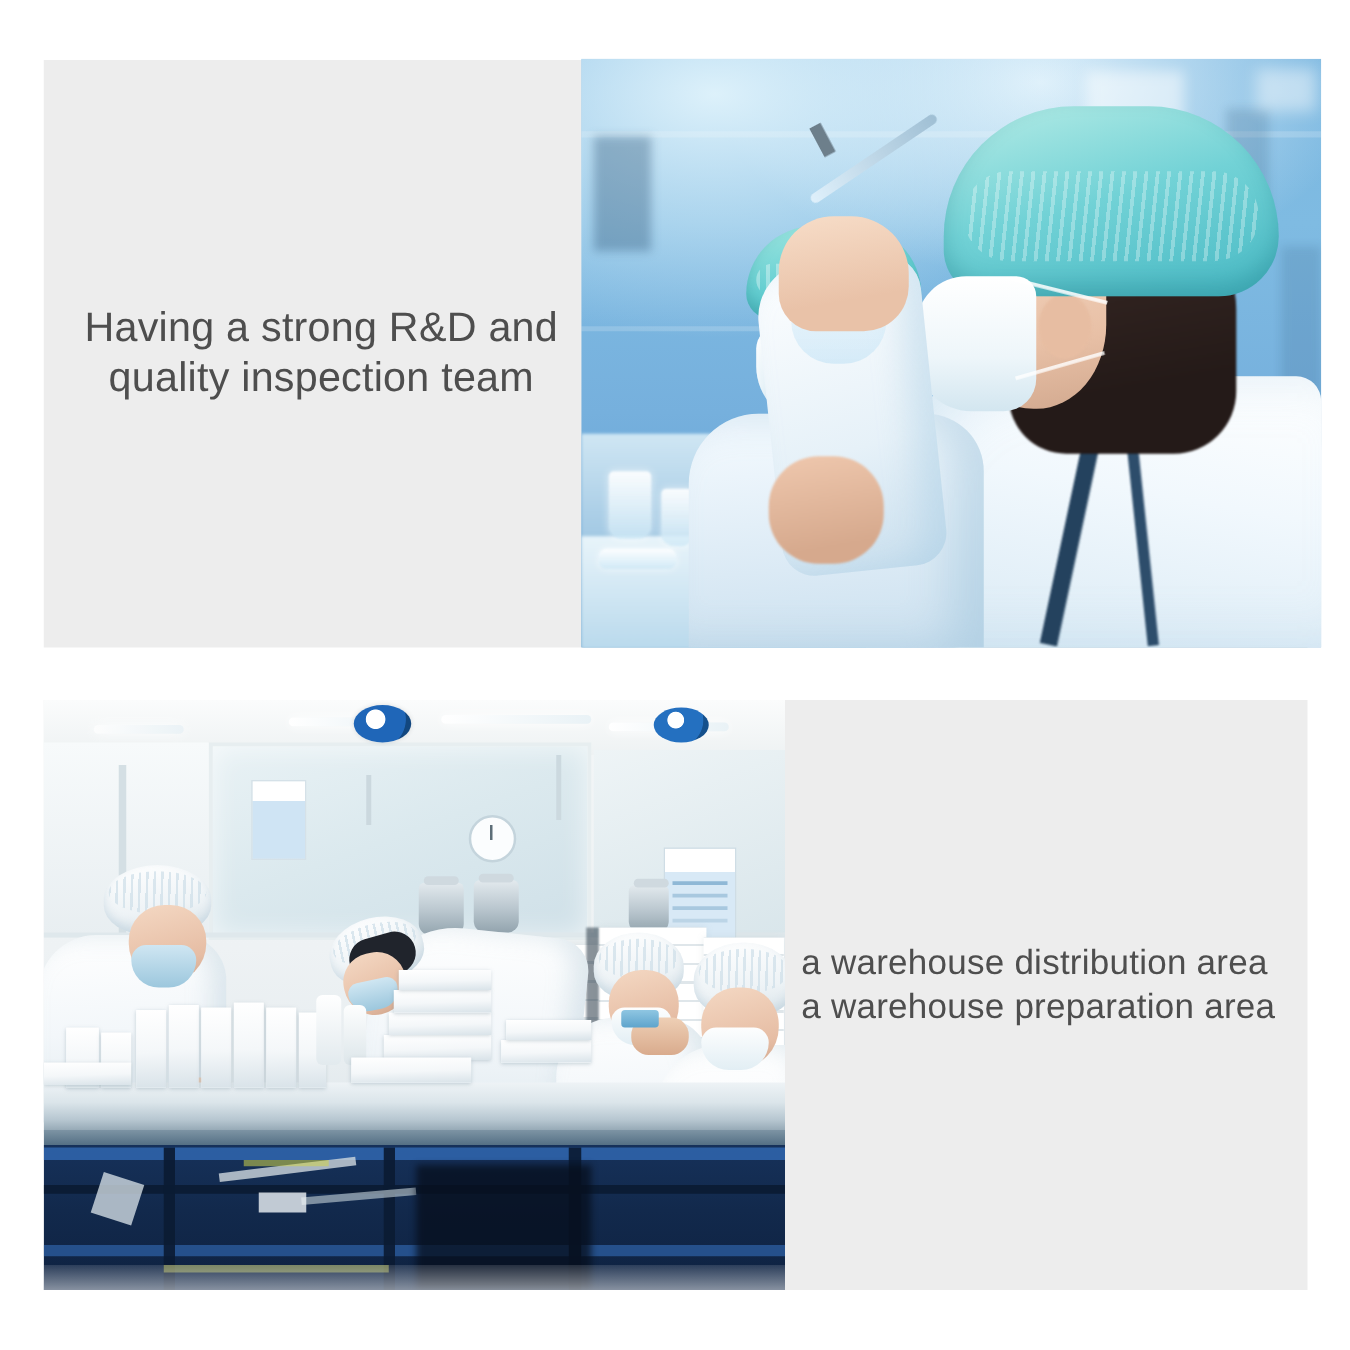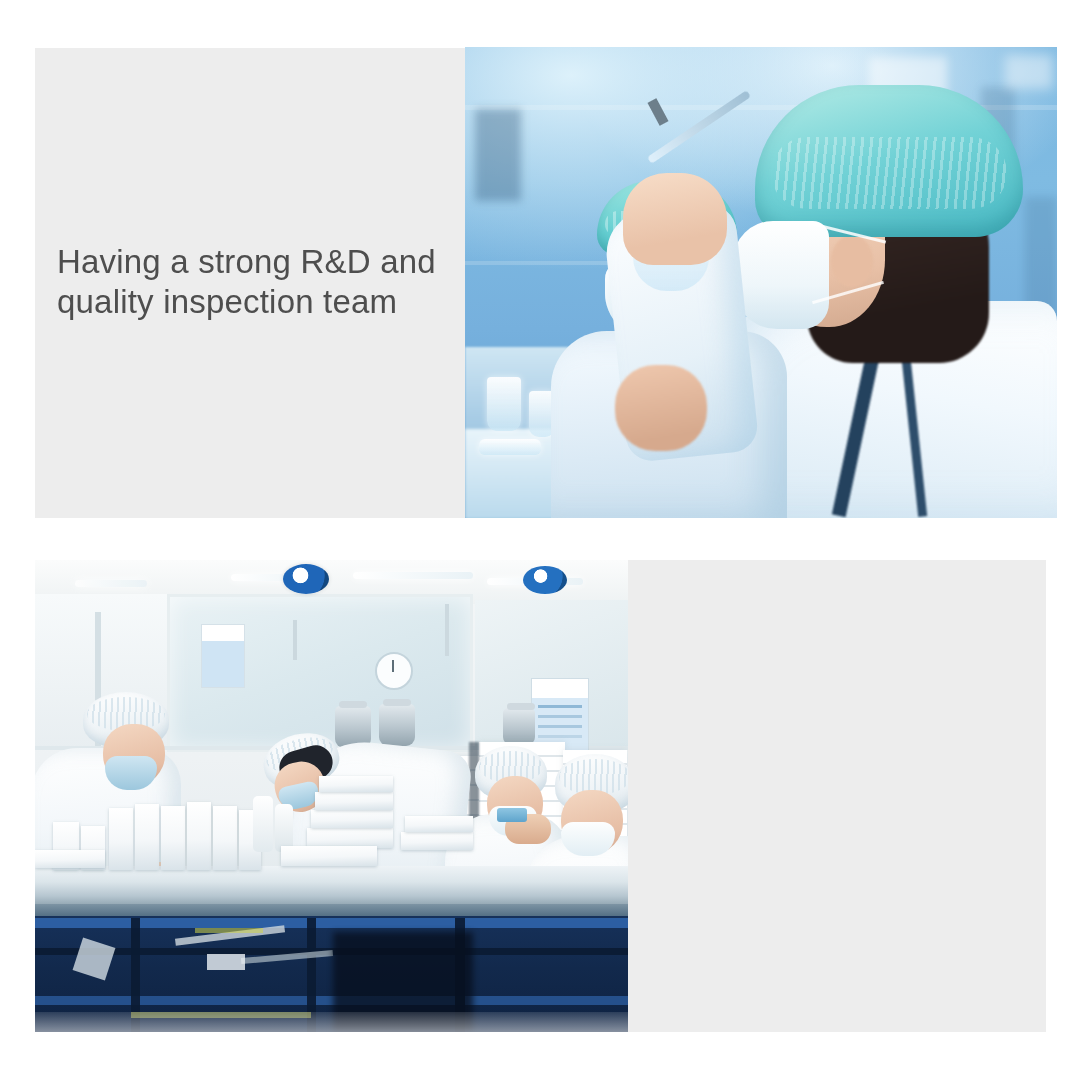--- a/index.html
+++ b/index.html
@@ -22,21 +22,21 @@
   .panel {
     position: absolute;
     background: #ededed;
   }
 
   
   #top-panel   { left:35px;  top:48px;  width:1011px; height:470px; }
   #top-caption {
     position:absolute; left:57px; top:242px; width:400px;
     font-size:33px; line-height:40px; color:#4e4e4e; font-weight:400;
-    letter-spacing:0.2px; white-space:pre-line;
+    letter-spacing:0.2px; white-space:pre-line;text-align:center;
   }
   #top-photo {
     position:absolute; left:465px; top:47px; width:592px; height:471px;
     overflow:hidden;
   }
 
   
   #bottom-panel   { left:35px; top:560px; width:1011px; height:472px; }
   #bottom-photo {
     position:absolute; left:35px; top:560px; width:593px; height:472px;
@@ -418,20 +418,22 @@
       <div id="flask-cap"></div>
       <div id="hand"></div>
       <div id="pipette"></div>
       <div id="pipette-tip"></div>
       <div id="hand2"></div>
     </div>
   </div>
 
   <div class="panel" id="bottom-panel"></div>
 
+  <div id="bottom-caption">a warehouse distribution area
+a warehouse preparation area</div>
 
   <div id="bottom-photo">
     <div class="scene" id="wh-scene">
 
       <div class="wh-el" id="wh-ceiling"></div>
       <div class="wh-light" style="left:196px;top:14px;width:96px;"></div>
       <div class="wh-light" style="left:318px;top:12px;width:120px;"></div>
       <div class="wh-light" style="left:452px;top:18px;width:96px;"></div>
       <div class="wh-light" style="left:40px;top:20px;width:72px;opacity:.8;"></div>
 

